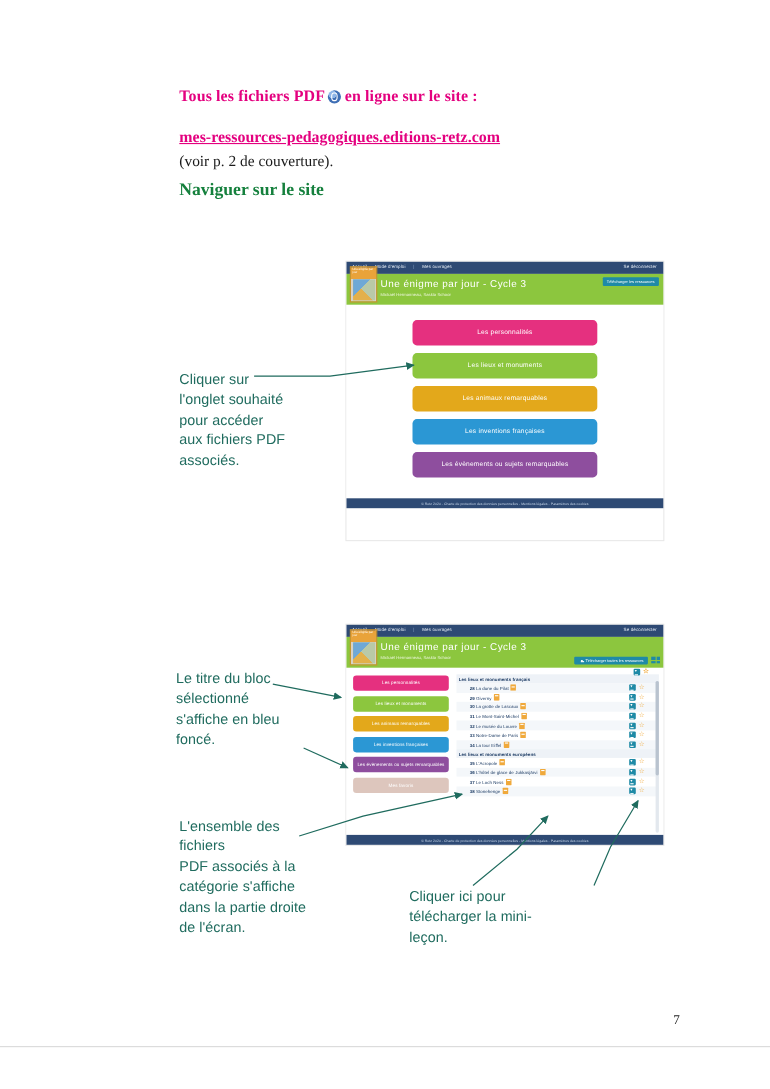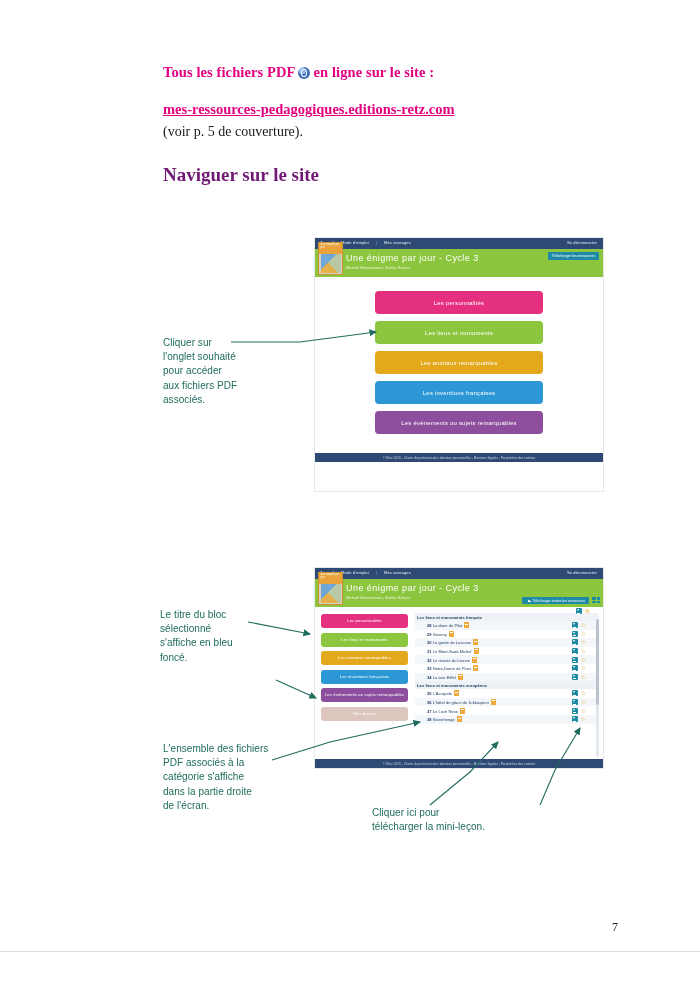--- a/index.html
+++ b/index.html
@@ -11,20 +11,21 @@
   }
   .page{position:absolute;inset:0;background:#fff;}
   .bottom-rule{position:absolute;left:0;right:0;bottom:0;height:38px;border-top:1px solid #d9d9d9;}
 
   
   .intro{position:absolute;left:163px;top:64px;width:400px;}
   .intro .l1{
     font-family:"Liberation Serif", serif;
     font-weight:bold;font-size:14.5px;color:#e4007f;letter-spacing:.1px;
     white-space:nowrap;
+    margin-top:16px;
   }
   .pdf-globe{
     display:inline-block;width:12px;height:12px;border-radius:50%;
     background:radial-gradient(circle at 35% 32%, #8fb6e8 0 32%, #3f6fb5 33% 100%);
     vertical-align:-2px;margin:0 3px;position:relative;
   }
   .pdf-globe:after{
     content:"";position:absolute;left:3px;top:2px;width:6px;height:8px;
     border:1.2px solid #ffffff;border-radius:50%/60%;box-sizing:border-box;
   }
@@ -33,21 +34,21 @@
     font-weight:bold;font-size:14.5px;color:#e4007f;text-decoration:underline;
     margin-top:20px;white-space:nowrap;
   }
   .intro .l3{
     font-family:"Liberation Serif", serif;
     font-size:14px;color:#1a1a1a;margin-top:6px;
   }
   .section-title{
     position:absolute;left:163px;top:164px;
     font-family:"Liberation Serif", serif;
-    font-weight:bold;font-size:19px;color:#701a75;
+    font-weight:bold;font-size:16px;color:#15803d;
   }
 
   
   .mockup{position:absolute;background:#ffffff;box-shadow:0 0 0 1px #e8e8e8;}
   .mk-nav{
     height:11px;background:#2e4a74;display:flex;align-items:center;
     padding:0 5px;gap:7px;position:relative;
   }
   .mk-nav span{font-size:4.1px;color:#e8eef6;letter-spacing:.1px;line-height:1;}
   .mk-nav .active{text-decoration:underline;color:#ffffff;}
@@ -139,41 +140,41 @@
   }
   .dl-ico:before{content:"";position:absolute;left:1.3px;bottom:.8px;width:3.4px;height:.7px;background:#fff;}
   .star-ico{font-size:6px;color:#f0a93b;line-height:1;}
   .scroll-track{
     position:absolute;right:4px;top:12px;bottom:2px;width:3.5px;background:#e3e8ee;border-radius:2px;
   }
   .scroll-thumb{position:absolute;left:0;top:0;width:3.5px;height:62%;background:#b9c3cf;border-radius:2px;}
 
   
   .anno{
-    position:absolute;font-size:10px;line-height:1.42;color:#1f6b5e;
+    position:absolute;font-size:13px;line-height:1.42;color:#1f6b5e;
     letter-spacing:.05px;
   }
   svg.lead{position:absolute;left:0;top:0;width:700px;height:990px;pointer-events:none;}
 
   .pagenum{
     position:absolute;right:82px;top:920px;font-family:"Liberation Serif", serif;
     font-size:12px;color:#222;
   }
 </style>
 </head>
 <body>
 
 <div class="page">
 
   <div class="intro">
     <div class="l1">
       <span>Tous les fichiers PDF</span><span class="pdf-globe"></span><span>en ligne sur le site :</span>
     </div>
     <div class="l2">mes-ressources-pedagogiques.editions-retz.com</div>
-    <div class="l3">(voir p. 5 de couverture).</div>
+    <div class="l3">(voir p. 2 de couverture).</div>
   </div>
 
   <div class="section-title">Naviguer sur le site</div>
 
   <div class="mockup" id="mockup1">
     <div class="mk-nav">
       <span class="active">Accueil</span>
       <span>Mode d'emploi</span>
       <span class="sep">|</span>
       <span>Mes ouvrages</span>

